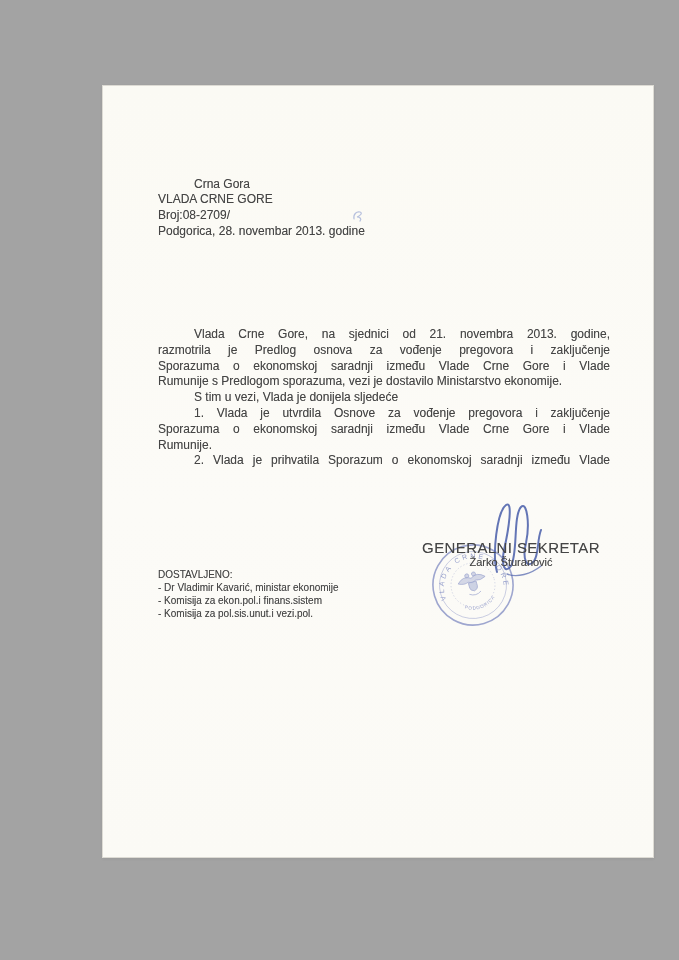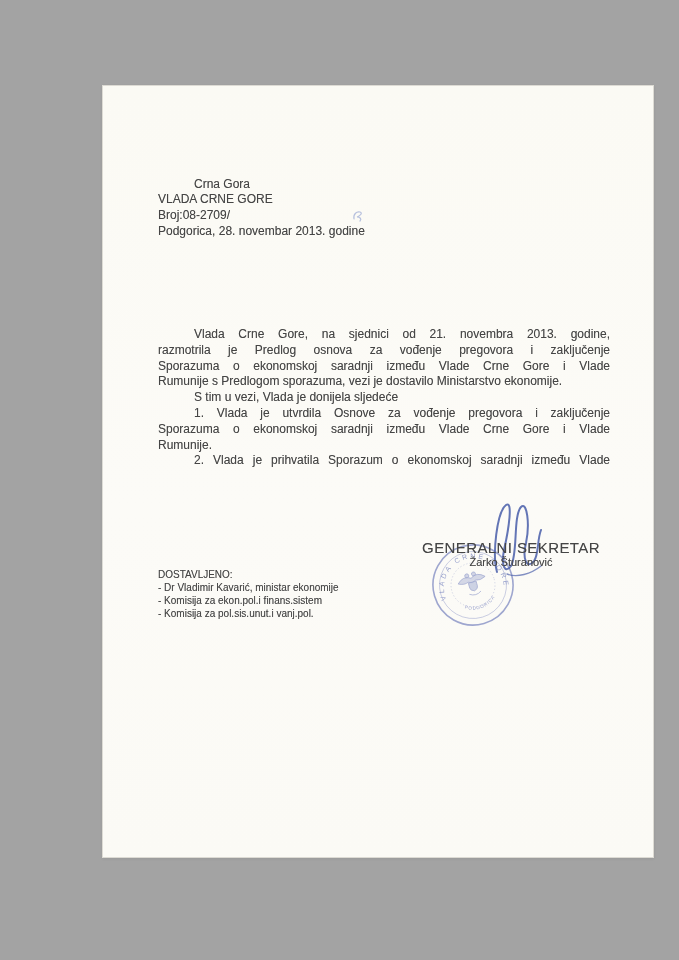--- a/index.html
+++ b/index.html
@@ -145,17 +145,17 @@
 
     <div class="sig-block soft">
       <div class="sig-title">GENERALNI SEKRETAR</div>
       <div class="sig-name">Žarko Šturanović</div>
     </div>
 
     <div class="dist-block soft">
       <div>DOSTAVLJENO:</div>
       <div>- Dr Vladimir Kavarić, ministar ekonomije</div>
       <div>- Komisija za ekon.pol.i finans.sistem</div>
-      <div>- Komisija za pol.sis.unut.i vanj.pol.</div>
+      <div>- Komisija za pol.sis.unut.i vezi.pol.</div>
     </div>
 
   </div>
 </div>
 
 </body></html>

